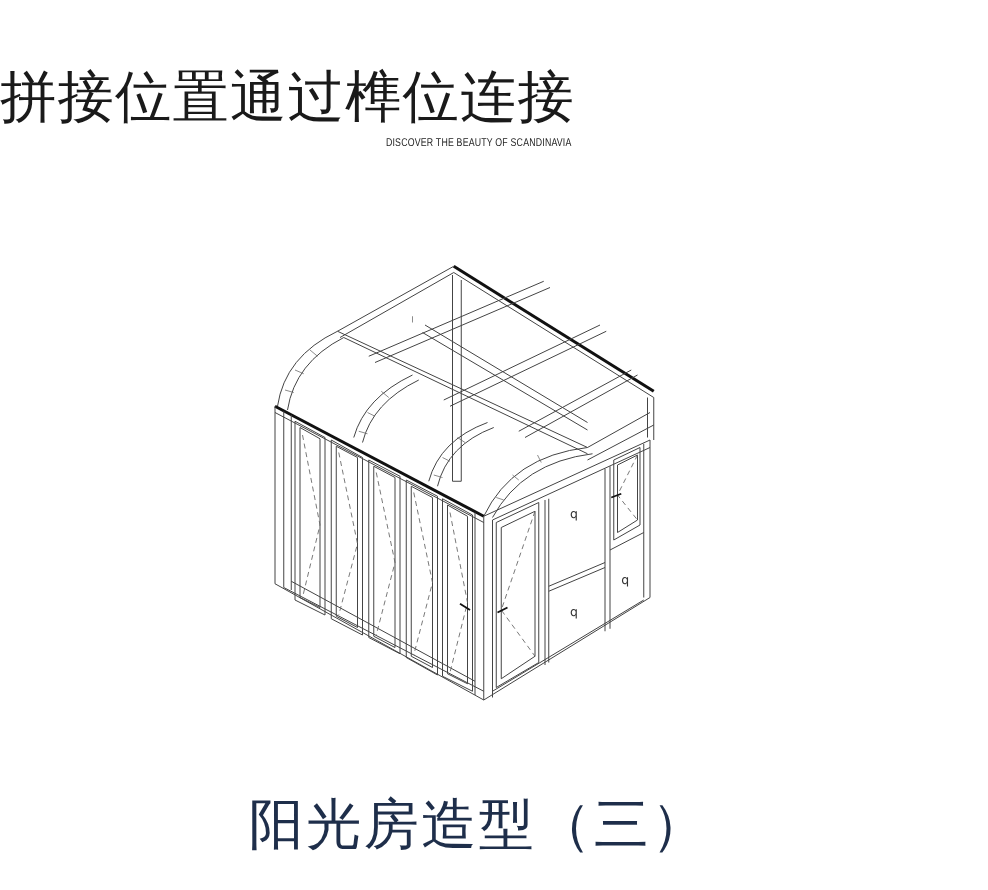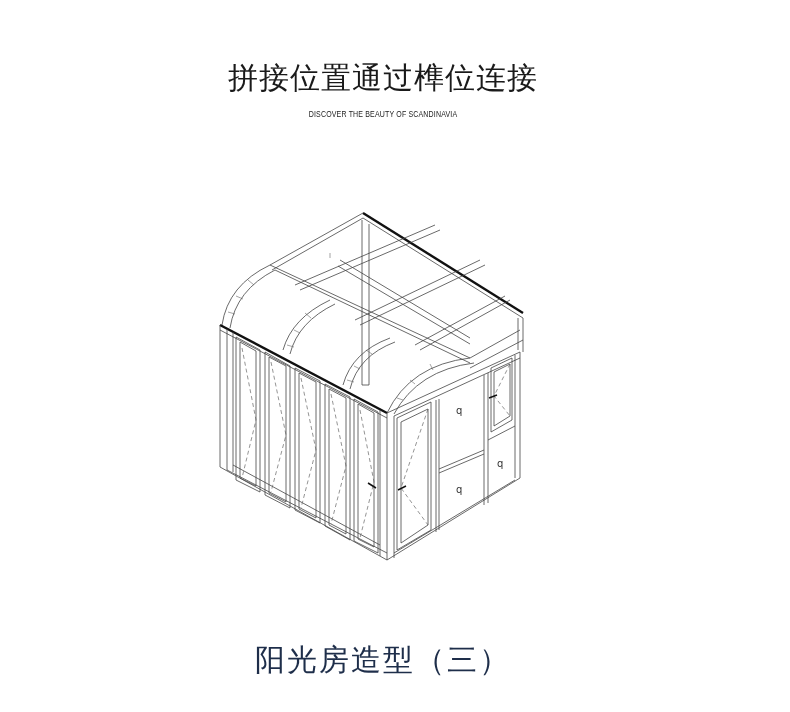--- a/index.html
+++ b/index.html
@@ -1,19 +1,19 @@
 <!DOCTYPE html>
 <html><head>
 <meta charset="utf-8">
 <style>
   html, body { margin:0; padding:0; background:#ffffff; }
   body { width:790px; height:712px; position:relative; overflow:hidden; font-family:"DejaVu Sans", sans-serif; }
-  .title { position:absolute; left:0; width:766px; top:56px; text-align:center; font-size:30px; color:#1a1a1a; letter-spacing:1px; line-height:44px; }
+  .title { position:absolute; left:0; width:766px; top:56px; text-align:left; font-size:45px; color:#1a1a1a; letter-spacing:1px; line-height:44px; }
   .subtitle { position:absolute; left:0; width:766px; top:109px; text-align:center; font-family:"Liberation Sans", sans-serif; font-size:9px; color:#222; transform:scaleX(0.78); letter-spacing:0.2px; }
-  .caption { position:absolute; left:0; width:766px; top:638px; text-align:center; font-size:30px; color:#1e2e4a; line-height:44px; letter-spacing:2px; }
+  .caption { position:absolute; left:0; width:766px; top:638px; text-align:center; font-size:44px; color:#1e2e4a; line-height:44px; letter-spacing:2px; }
   svg.drawing { position:absolute; left:0; top:0; }
   .ln { fill:none; stroke:#444; stroke-width:0.8; }
   .lt { fill:none; stroke:#666; stroke-width:0.6; }
   .dk { fill:none; stroke:#111; stroke-width:2.4; }
   .ds { fill:none; stroke:#666; stroke-width:0.7; stroke-dasharray:4 3; }
 </style>
 </head>
 <body>
 
 <div class="title">拼接位置通过榫位连接</div>

